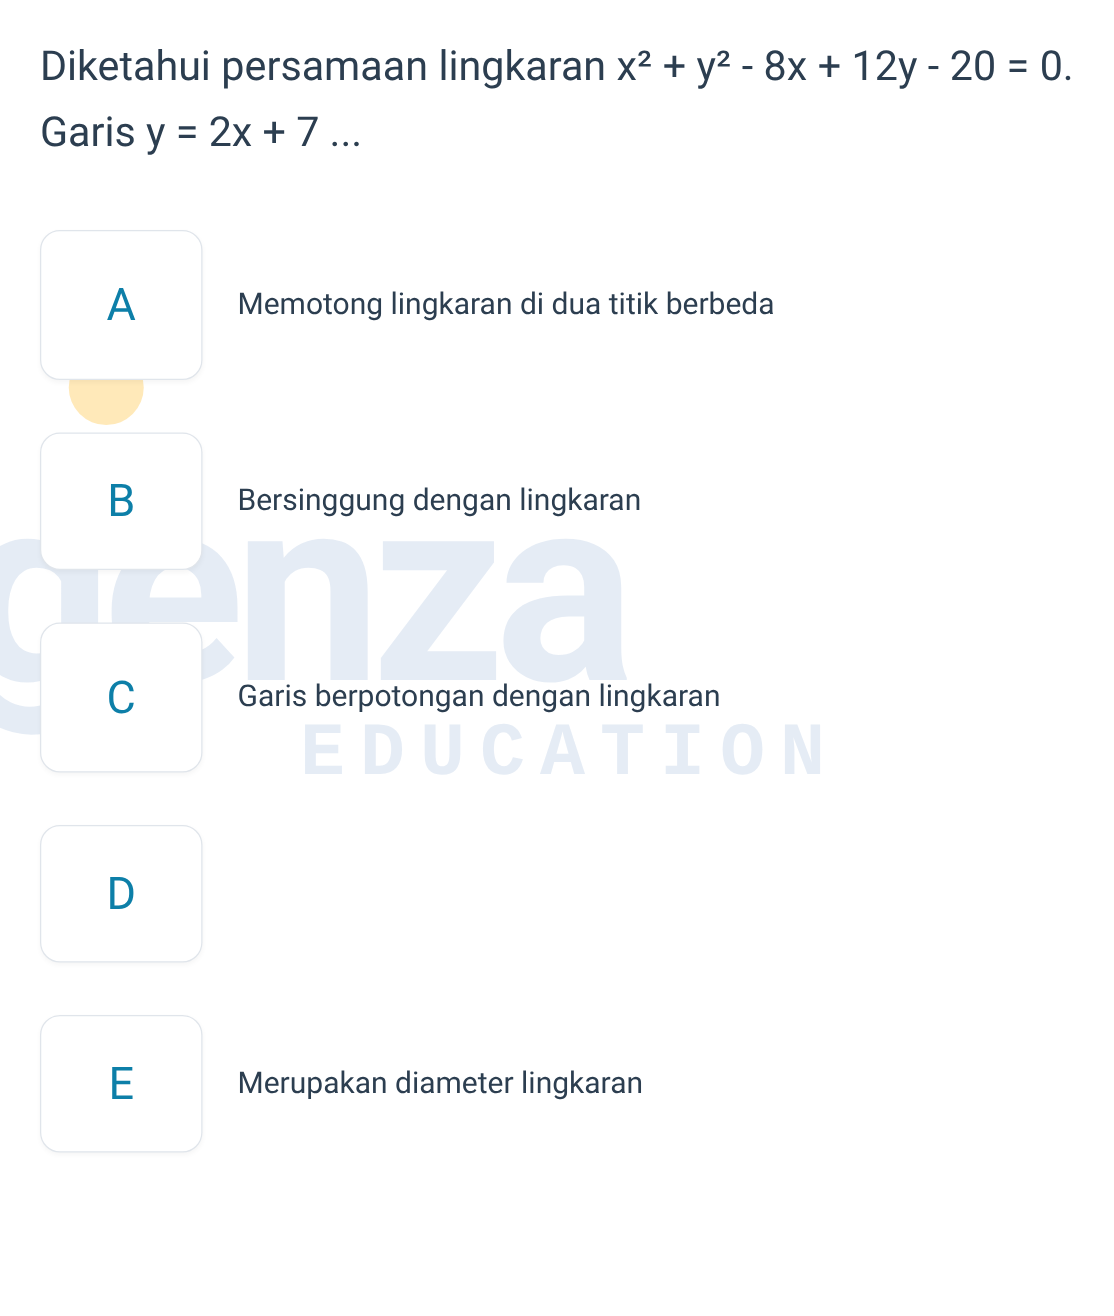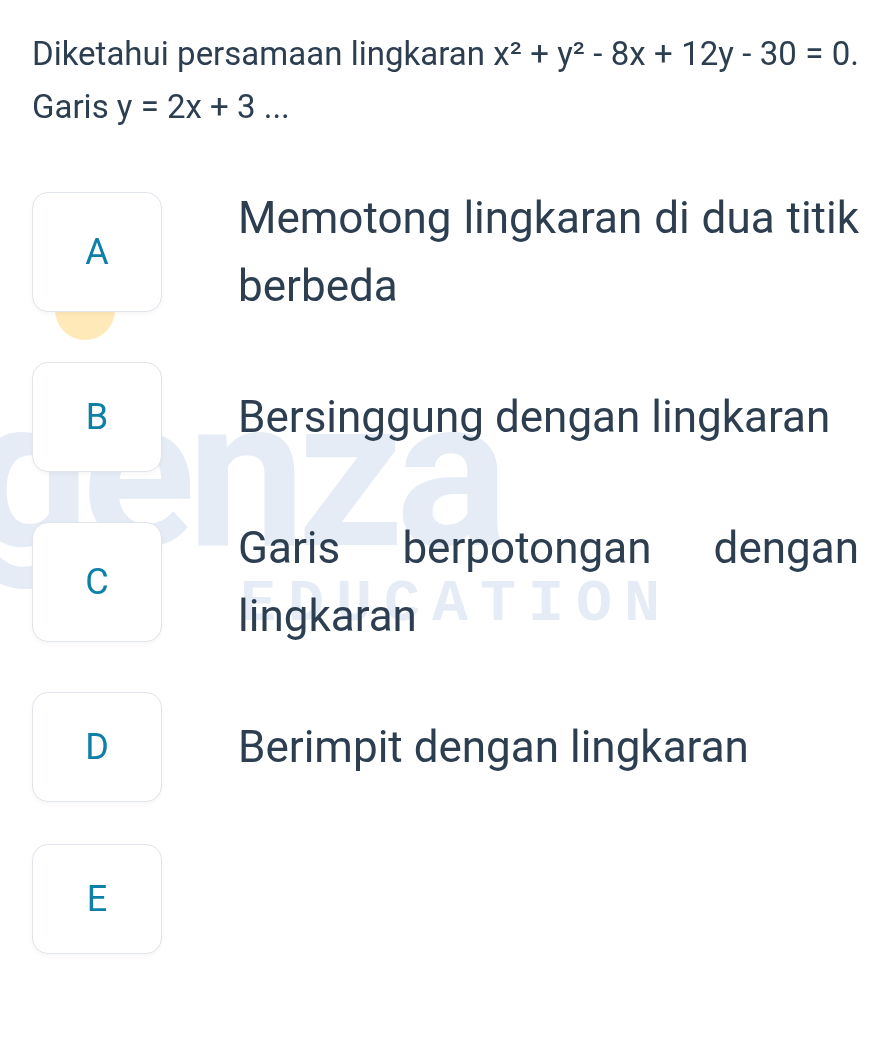--- a/index.html
+++ b/index.html
@@ -79,56 +79,55 @@
       display: flex;
       align-items: center;
       justify-content: center;
       font-size: 36px;
       font-weight: 400;
       color: #0d7fa8;
       cursor: pointer;
       box-shadow: 0 2px 4px rgba(0,0,0,0.04);
     }
     .option-text {
-      font-size: 44px;
+      font-size: 24px;
       color: #2c3e50;
       line-height: 1.55;
       flex: 1;
       text-align: justify;
-      margin-left: 48px;
     }
     .option-row:nth-child(1) .option-button,
     .option-row:nth-child(3) .option-button {
       height: 120px;
     }
   </style>
 </head>
 <body>
 
 <div class="watermark-dot"></div>
 <div class="watermark">genza</div>
 <div class="watermark-sub">EDUCATION</div>
 
 <div class="content">
-  <div class="question">Diketahui persamaan lingkaran x² + y² - 8x + 12y - 30 = 0. Garis y = 2x + 3 ...</div>
+  <div class="question">Diketahui persamaan lingkaran x² + y² - 8x + 12y - 20 = 0. Garis y = 2x + 7 ...</div>
 
   <div class="options">
     <div class="option-row">
       <div class="option-button">A</div>
       <div class="option-text">Memotong lingkaran di dua titik berbeda</div>
     </div>
     <div class="option-row">
       <div class="option-button">B</div>
       <div class="option-text">Bersinggung dengan lingkaran</div>
     </div>
     <div class="option-row">
       <div class="option-button">C</div>
       <div class="option-text">Garis berpotongan dengan lingkaran</div>
     </div>
     <div class="option-row">
       <div class="option-button">D</div>
-      <div class="option-text">Berimpit dengan lingkaran</div>
     </div>
     <div class="option-row">
       <div class="option-button">E</div>
+      <div class="option-text">Merupakan diameter lingkaran</div>
     </div>
   </div>
 </div>
 
 </body></html>

